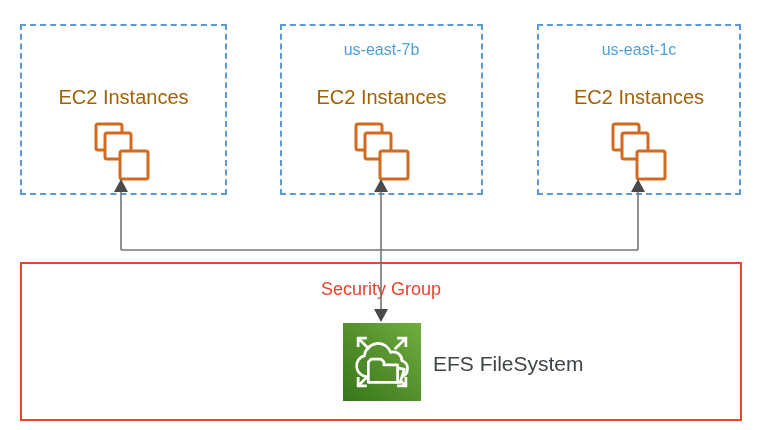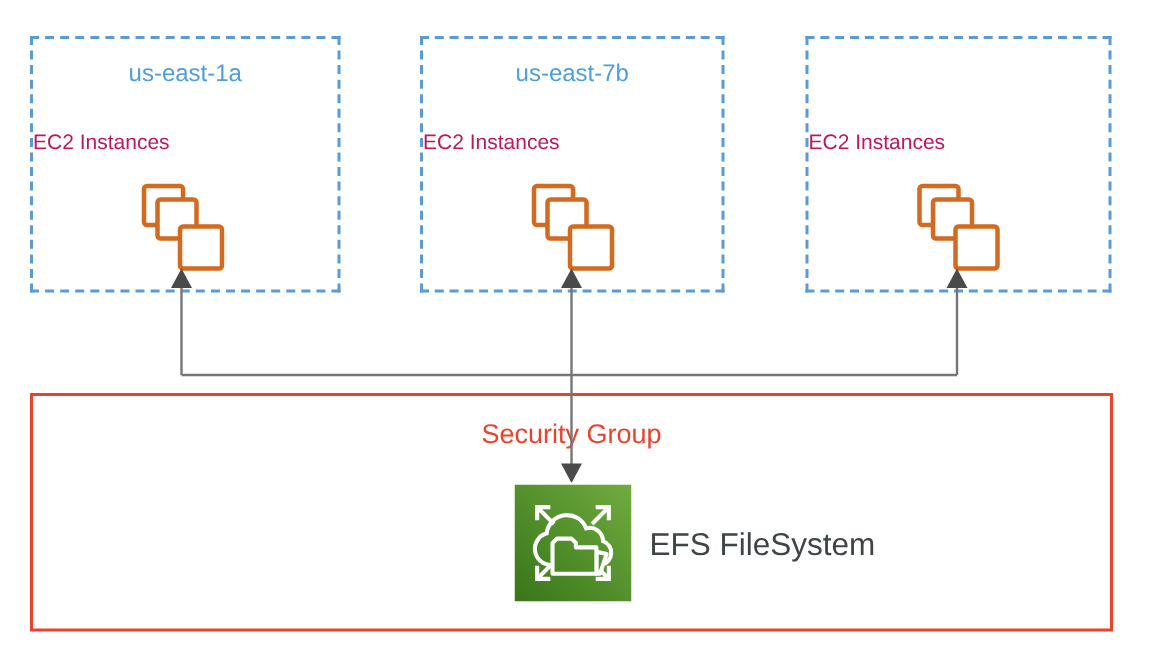--- a/index.html
+++ b/index.html
@@ -25,22 +25,23 @@
   .zone-label {
     position: absolute;
     top: 15px; left: 0; right: 0;
     text-align: center;
     font-size: 16px;
     color: #4E9FD8;
   }
   .zone-service {
     position: absolute;
     top: 60px; left: 0; right: 0;
-    font-size: 14px;
-    color: #be185d;
+    text-align: center;
+    font-size: 20px;
+    color: #a16207;
   }
   .ec2-icon { position: absolute; left: 72px; top: 96px; }
 
   
   .connectors {
     position: absolute;
     left: 0; top: 0;
     width: 774px; height: 430px;
     pointer-events: none;
   }
@@ -68,21 +69,20 @@
     color: #3F4447;
     text-align: center;
   }
 </style>
 </head>
 <body>
 
 <div class="canvas">
 
   <div class="zone" style="left:20px; width:207px;">
-    <div class="zone-label">us-east-1a</div>
     <div class="zone-service">EC2 Instances</div>
     <svg class="ec2-icon" width="58" height="60" viewBox="0 0 58 60">
       <g fill="#ffffff" stroke="#D26A1F" stroke-width="3" stroke-linejoin="round">
         <rect x="2" y="2" width="26" height="26" rx="2"></rect>
         <rect x="11" y="11" width="26" height="26" rx="2"></rect>
         <rect x="26" y="29" width="28" height="28" rx="2"></rect>
       </g>
     </svg>
   </div>
 
@@ -92,20 +92,21 @@
     <svg class="ec2-icon" width="58" height="60" viewBox="0 0 58 60">
       <g fill="#ffffff" stroke="#D26A1F" stroke-width="3" stroke-linejoin="round">
         <rect x="2" y="2" width="26" height="26" rx="2"></rect>
         <rect x="11" y="11" width="26" height="26" rx="2"></rect>
         <rect x="26" y="29" width="28" height="28" rx="2"></rect>
       </g>
     </svg>
   </div>
 
   <div class="zone" style="left:537px; width:204px;">
+    <div class="zone-label">us-east-1c</div>
     <div class="zone-service">EC2 Instances</div>
     <svg class="ec2-icon" width="58" height="60" viewBox="0 0 58 60">
       <g fill="#ffffff" stroke="#D26A1F" stroke-width="3" stroke-linejoin="round">
         <rect x="2" y="2" width="26" height="26" rx="2"></rect>
         <rect x="11" y="11" width="26" height="26" rx="2"></rect>
         <rect x="26" y="29" width="28" height="28" rx="2"></rect>
       </g>
     </svg>
   </div>
 

